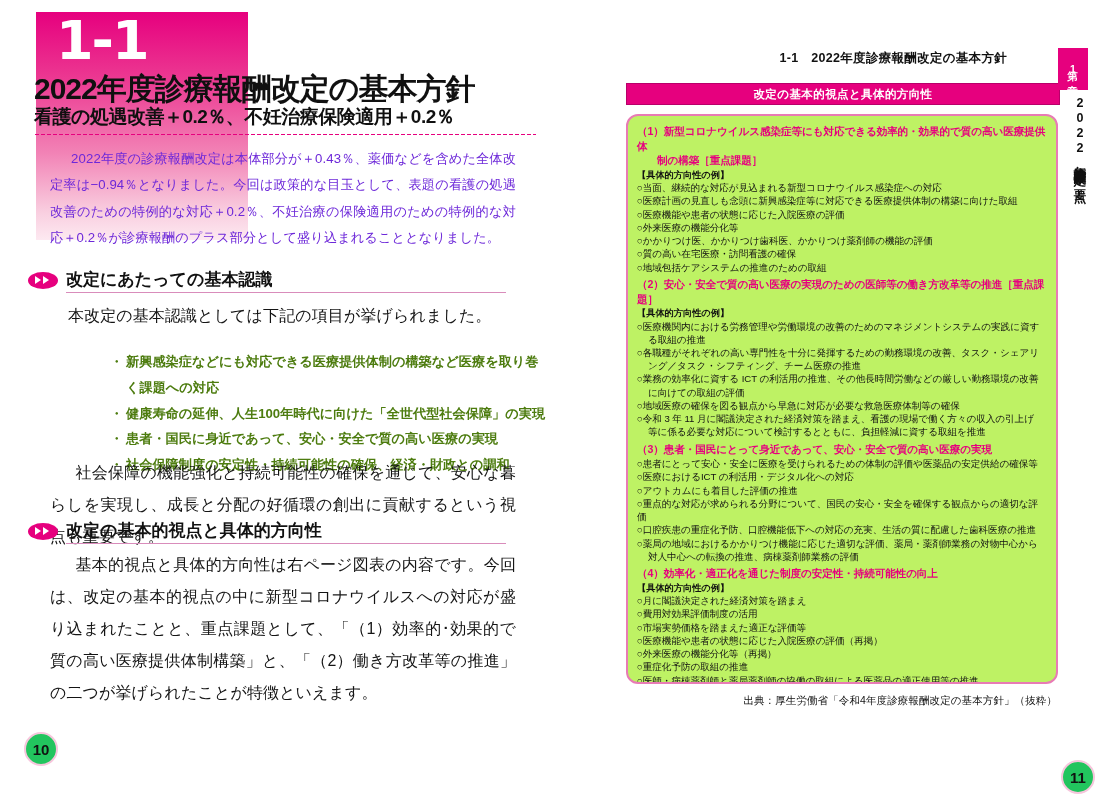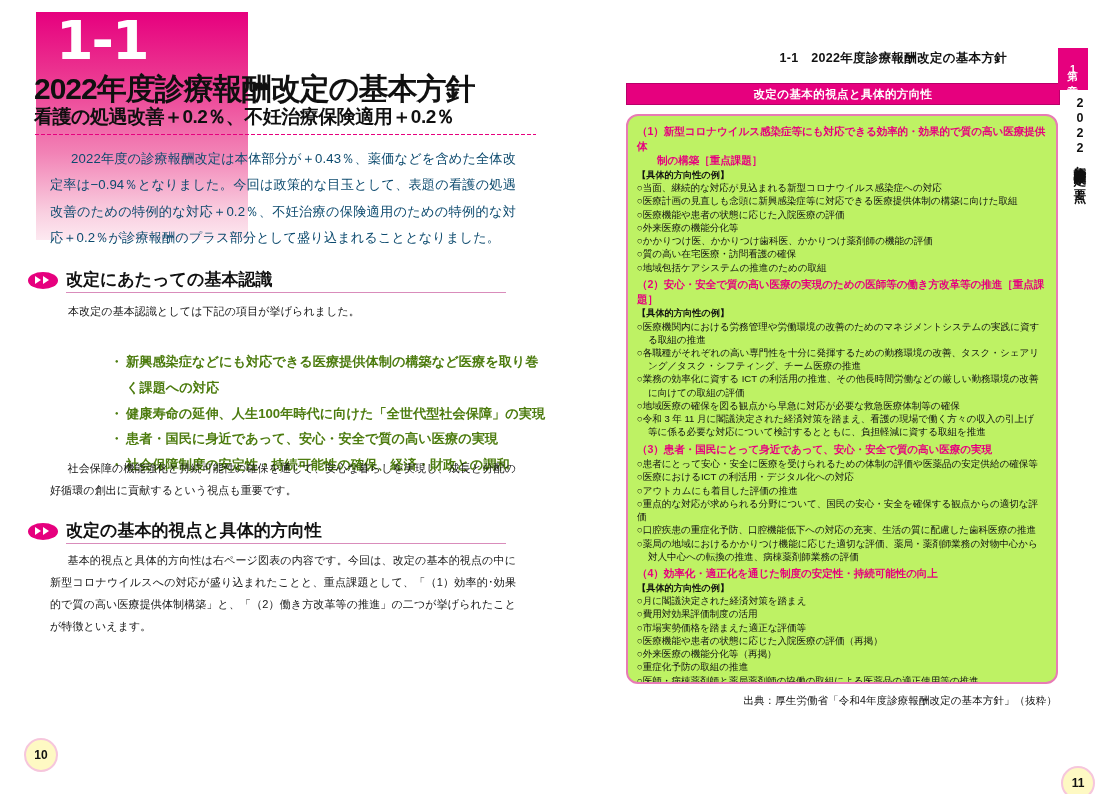--- a/index.html
+++ b/index.html
@@ -38,21 +38,21 @@
     letter-spacing:-0.5px;line-height:1.15;white-space:nowrap;
     top:106px;
   }
   .dot-rule{
     position:absolute;left:34px;top:133px;width:502px;height:3px;
     background-image:radial-gradient(#e6007e 45%, transparent 46%);
     background-size:6px 3px;background-repeat:repeat-x;
   }
   .lead-para{
     position:absolute;left:50px;top:146px;width:466px;
-    font-size:13.2px;line-height:2.0;color:#0c4a6e;
+    font-size:13.2px;line-height:2.0;color:#6d28d9;
     text-indent:1.6em;letter-spacing:0.1px;text-align:justify;
   }
 
   .sec-head{
     position:absolute;left:28px;width:478px;height:26px;
   }
   .sec-head .marker{
     position:absolute;left:0;top:4px;width:30px;height:17px;
     background:#e6007e;border-radius:50%;
   }
@@ -64,21 +64,21 @@
   .sec-head .marker:after{left:15px;}
   .sec-head .txt{
     position:absolute;left:38px;top:0;
     font-size:17px;font-weight:bold;color:#111;letter-spacing:0px;text-align:center;
   }
   .sec-head .rule{
     position:absolute;left:38px;top:24px;width:440px;height:1px;background:#d98cbb;
   }
 
   .body-para{
-    position:absolute;font-size:11px;line-height:2.0;color:#141414;
+    position:absolute;font-size:16px;line-height:2.0;color:#141414;
     letter-spacing:0.1px;text-align:justify;
   }
   .bullet-list{
     position:absolute;left:72px;top:336px;width:440px;
     font-size:13.2px;line-height:1.95;font-weight:bold;color:#4d7c0f;
   }
   .bullet-list li{list-style:none;margin:0 0 0 0;padding:0 0 0 14px;position:relative;}
   .bullet-list li:before{content:"・";position:absolute;left:-2px;top:0;}
 
   
@@ -126,24 +126,24 @@
     display:flex;align-items:center;justify-content:center;letter-spacing:1px;
   }
   .tab-text{
     position:absolute;left:1058px;top:96px;width:30px;
     writing-mode:vertical-rl;text-orientation:upright;
     font-size:12.5px;font-weight:bold;color:#111;letter-spacing:1px;
   }
 
   
   .pageno{
-    position:absolute;bottom:22px;width:30px;height:30px;border-radius:50%;
-    border:2.5px solid #f6c6dc;background:#fef9c3;
+    position:absolute;bottom:28px;width:30px;height:30px;border-radius:50%;
+    border:2.5px solid #f6c6dc;background:#22c55e;
     display:flex;align-items:center;justify-content:center;
-    font-size:12px;font-weight:bold;color:#111;
+    font-size:15px;font-weight:bold;color:#111;
   }
   .pageno.l{left:24px;}
   .pageno.r{right:24px;}
 </style>
 </head>
 <body>
 
 <div class="spread">
 
   <div class="left-page">

